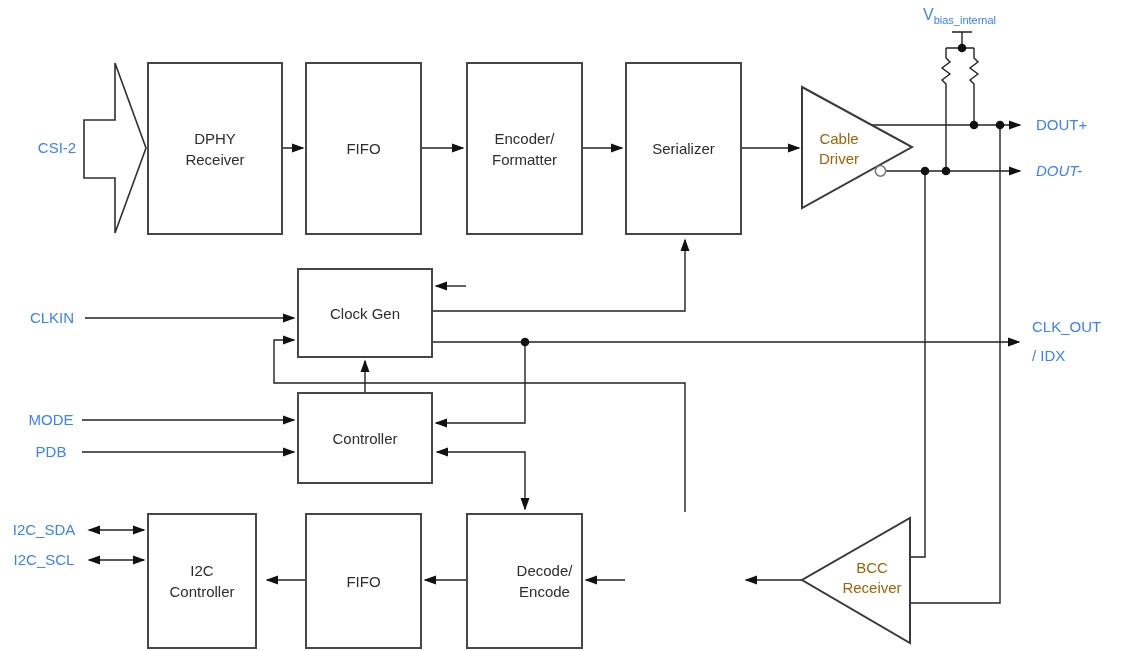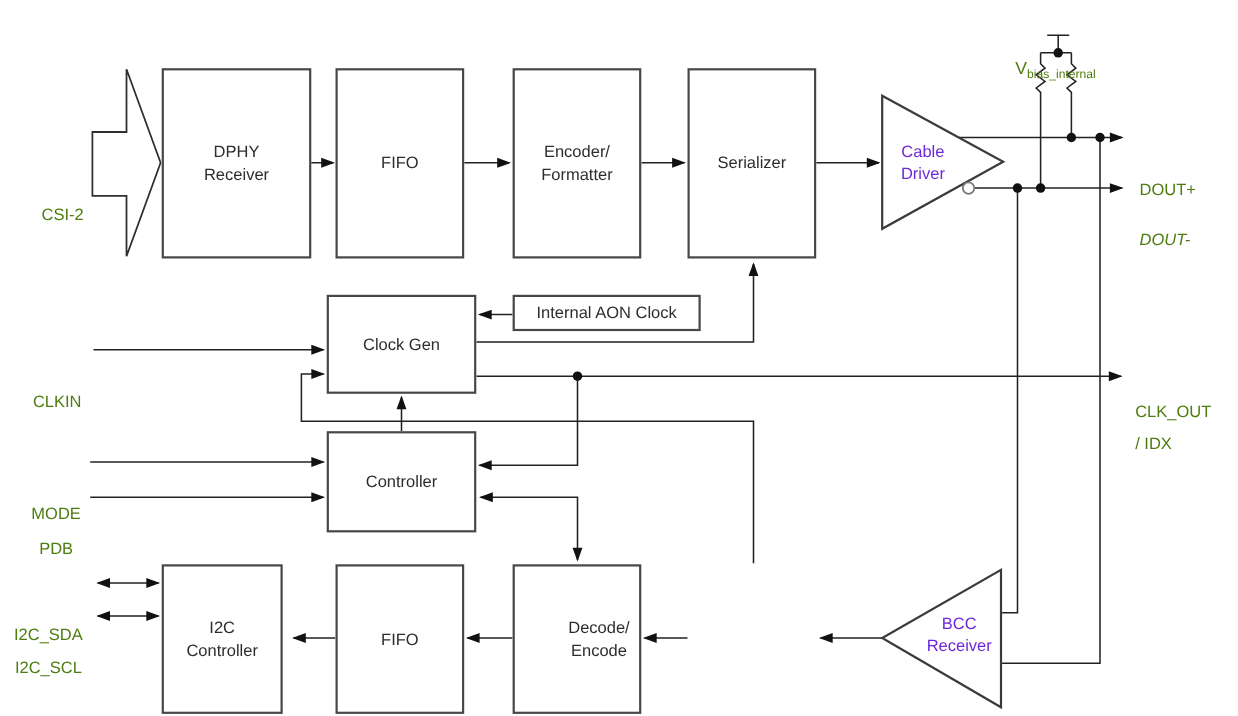--- a/index.html
+++ b/index.html
@@ -6,26 +6,26 @@
   .canvas{
     position:relative;width:1125px;height:651px;background:#ffffff;
     font-family:"Liberation Sans", sans-serif;color:#2d2d2d;overflow:hidden;
   }
   .wires{position:absolute;left:0;top:0;}
   .box{
     position:absolute;box-sizing:border-box;border:2px solid #474747;background:#ffffff;
     display:flex;align-items:center;justify-content:center;text-align:center;
   }
   .box span{white-space:pre-line;font-size:15px;line-height:21px;color:#2d2d2d;}
-  .lbl{position:absolute;font-size:15px;line-height:18px;color:#4d7c0f;white-space:pre-line;margin-top:48px;}
+  .lbl{position:absolute;font-size:15px;line-height:18px;color:#3b82f6;white-space:pre-line;}
   .lbl.center{text-align:center;}
   .tri-label{
     position:absolute;display:flex;align-items:center;justify-content:center;text-align:center;
   }
-  .tri-label span{white-space:pre-line;font-size:15px;line-height:20px;color:#6d28d9;}
+  .tri-label span{white-space:pre-line;font-size:15px;line-height:20px;color:#a16207;}
   .clkout{line-height:29px;}
   .vbias{font-size:16px;}
   .vbias sub{font-size:11px;letter-spacing:0;}
 </style>
 </head>
 <body>
 
 <div class="canvas">
 
   <svg class="wires" width="1125" height="651" viewBox="0 0 1125 651">
@@ -101,23 +101,20 @@
     <span>Encoder/
 Formatter</span>
   </div>
   <div class="box" style="left:625px;top:62px;width:117px;height:173px;">
     <span>Serializer</span>
   </div>
 
   <div class="box" style="left:297px;top:268px;width:136px;height:90px;">
     <span>Clock Gen</span>
   </div>
-  <div class="box" style="left:466px;top:268px;width:171px;height:33px;">
-    <span>Internal AON Clock</span>
-  </div>
   <div class="box" style="left:297px;top:392px;width:136px;height:92px;">
     <span>Controller</span>
   </div>
 
   <div class="box" style="left:147px;top:513px;width:110px;height:136px;">
     <span>I2C
 Controller</span>
   </div>
   <div class="box" style="left:305px;top:513px;width:117px;height:136px;">
     <span>FIFO</span>

